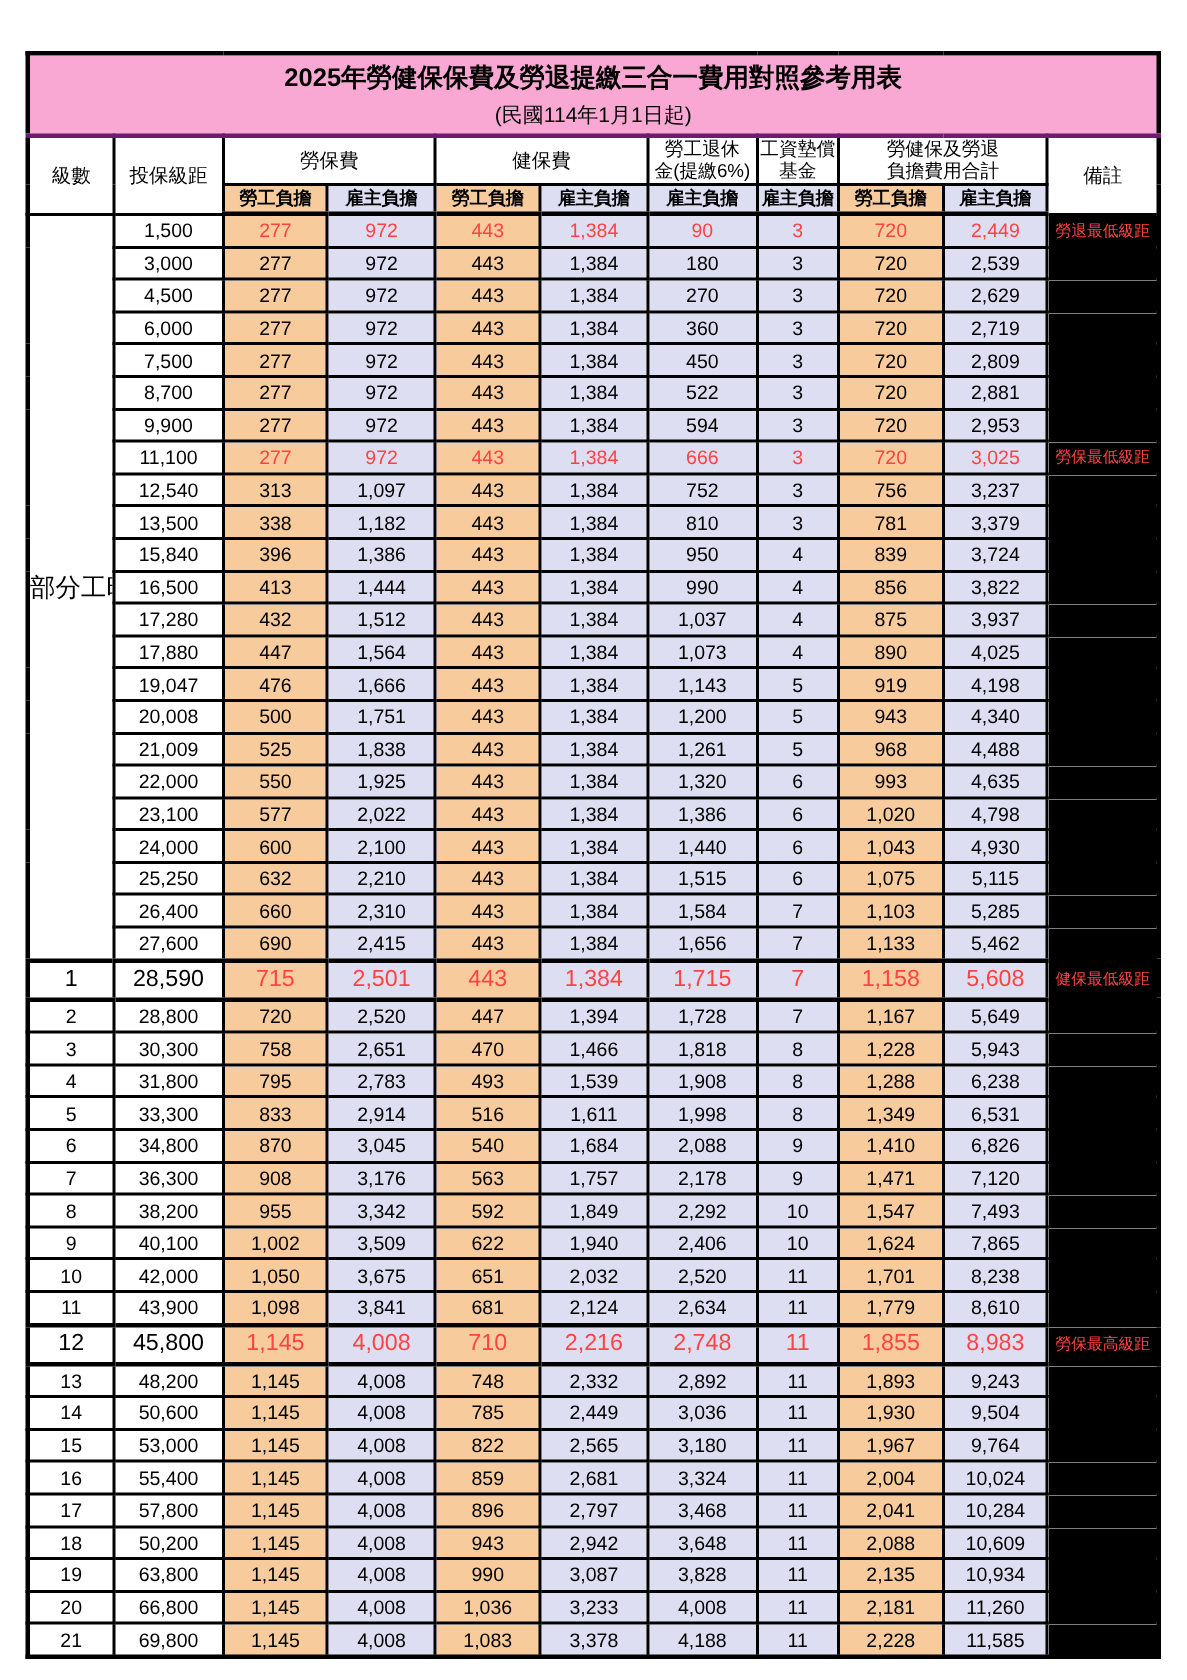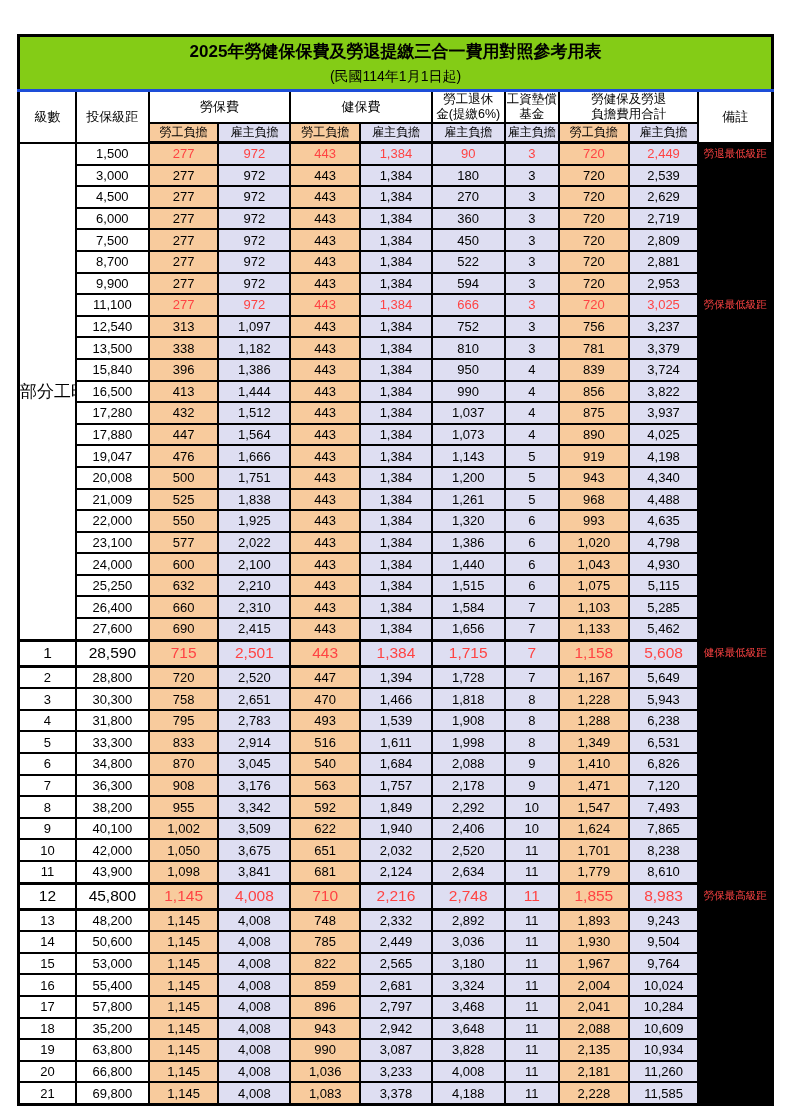--- a/index.html
+++ b/index.html
@@ -14,27 +14,27 @@
     white-space:nowrap;overflow:hidden;font-weight:normal;
   }
   
   .c-level{width:56px}.c-bracket{width:71px}
   .c-li-emp{width:68px}.c-li-er{width:70px}
   .c-hi-emp{width:68px}.c-hi-er{width:70px}
   .c-pen{width:71px}.c-fund{width:53px}
   .c-tot-emp{width:68px}.c-tot-er{width:68px}
   .c-remark{width:72px}
   
-  .title-cell{height:52px;border-bottom:3px solid #1d4ed8;background:#84cc16;}
+  .title-cell{height:52px;border-bottom:3px solid #701a75;background:#f9a8d4;}
   .title-main{font-size:17px;font-weight:bold;line-height:26px;}
   .title-sub{font-size:14px;font-weight:normal;line-height:22px;}
   
   .hw{background:#fff;font-size:13px;height:30px;line-height:16px;}
   .two-line div{line-height:15px;font-size:12.5px;}
-  .sub{font-size:12px;height:17px;border-bottom:3px solid #000;}
+  .sub{font-size:12px;height:17px;border-bottom:3px solid #000;font-weight:bold;}
   .bg-emp{background:#f8cb9d;}
   .bg-er{background:#dedef2;}
   
   tbody td{height:19.6px;font-size:13px;}
   td.cell-level,td.cell-bracket{background:#fff;}
   td.cell-remark{background:#000000;font-size:10.5px;color:#ff4343;}
   td.red{color:#ff4343;}
   tr.row-big td{height:23px;font-size:15.5px;border-top:3px solid #000;border-bottom:3px solid #000;}
   tr.row-big td.cell-remark{font-size:10.5px;}
   tr.row-grp-end td{border-bottom:3px solid #000;}
@@ -589,21 +589,21 @@
           <td class="bg-emp">896</td>
           <td class="bg-er">2,797</td>
           <td class="bg-er">3,468</td>
           <td class="bg-er">11</td>
           <td class="bg-emp">2,041</td>
           <td class="bg-er">10,284</td>
           <td class="cell-remark"></td>
         </tr>
         <tr>
           <td class="cell-level">18</td>
-          <td class="cell-bracket">35,200</td>
+          <td class="cell-bracket">50,200</td>
           <td class="bg-emp">1,145</td>
           <td class="bg-er">4,008</td>
           <td class="bg-emp">943</td>
           <td class="bg-er">2,942</td>
           <td class="bg-er">3,648</td>
           <td class="bg-er">11</td>
           <td class="bg-emp">2,088</td>
           <td class="bg-er">10,609</td>
           <td class="cell-remark"></td>
         </tr>

